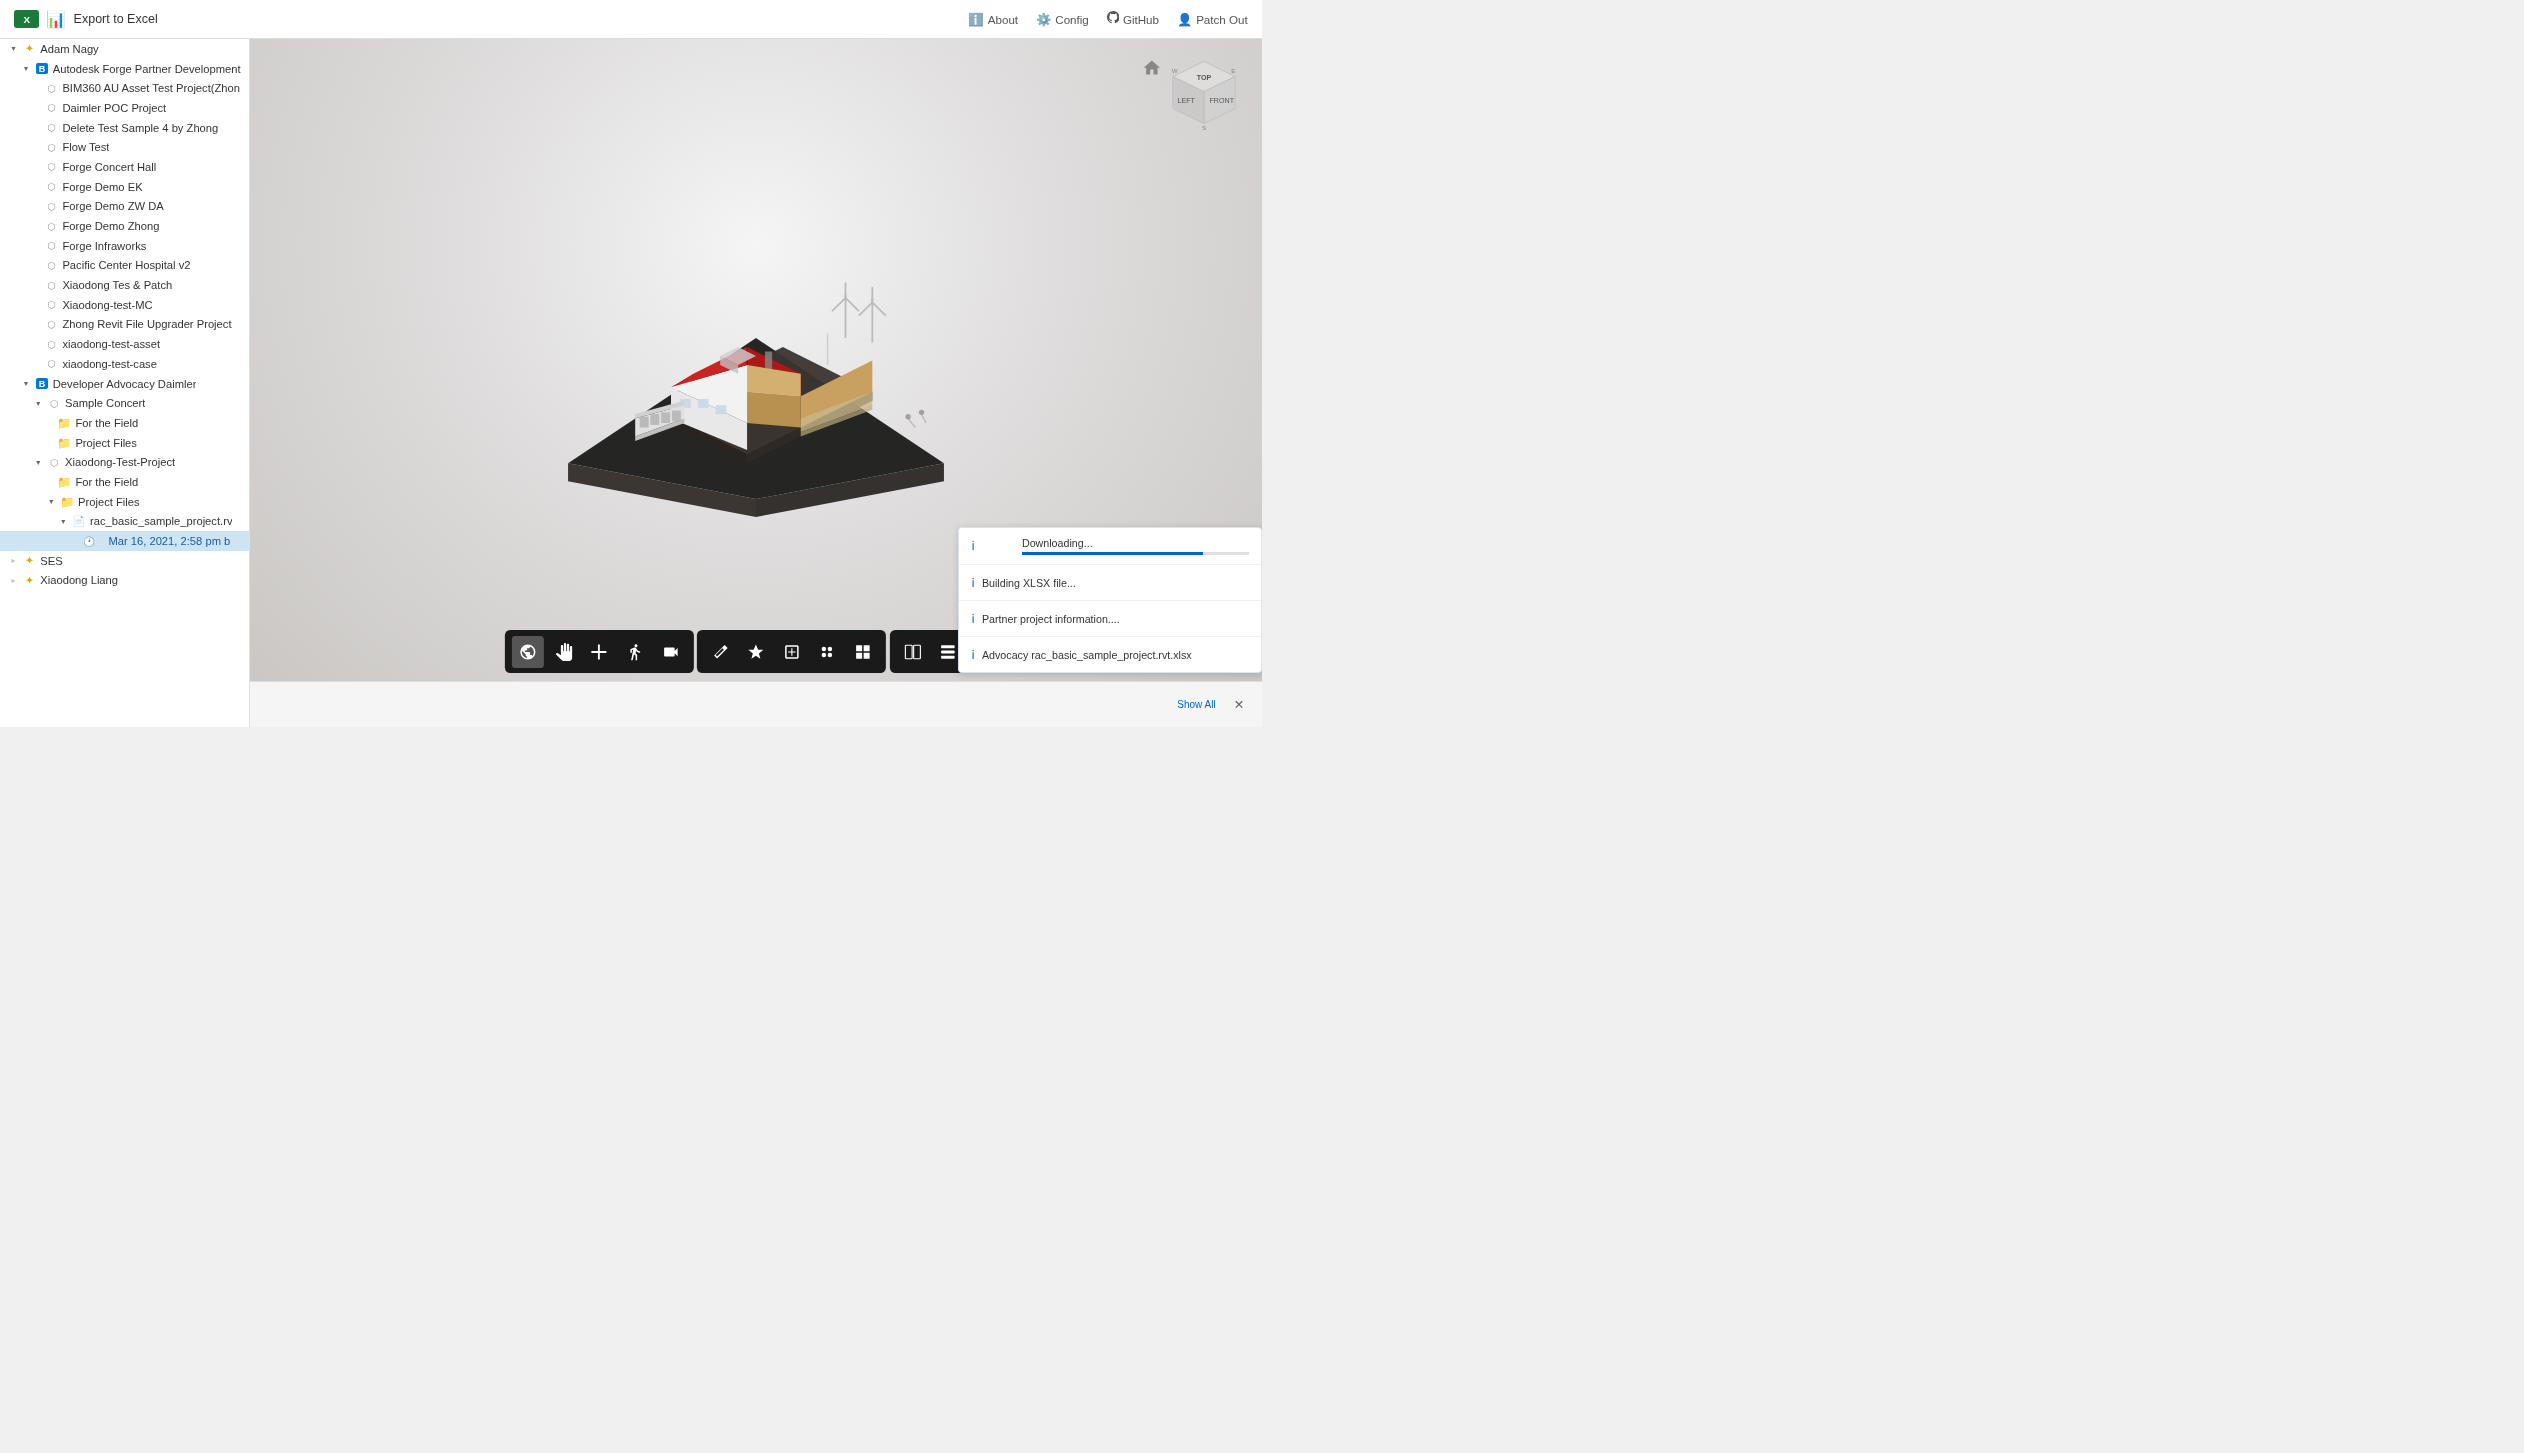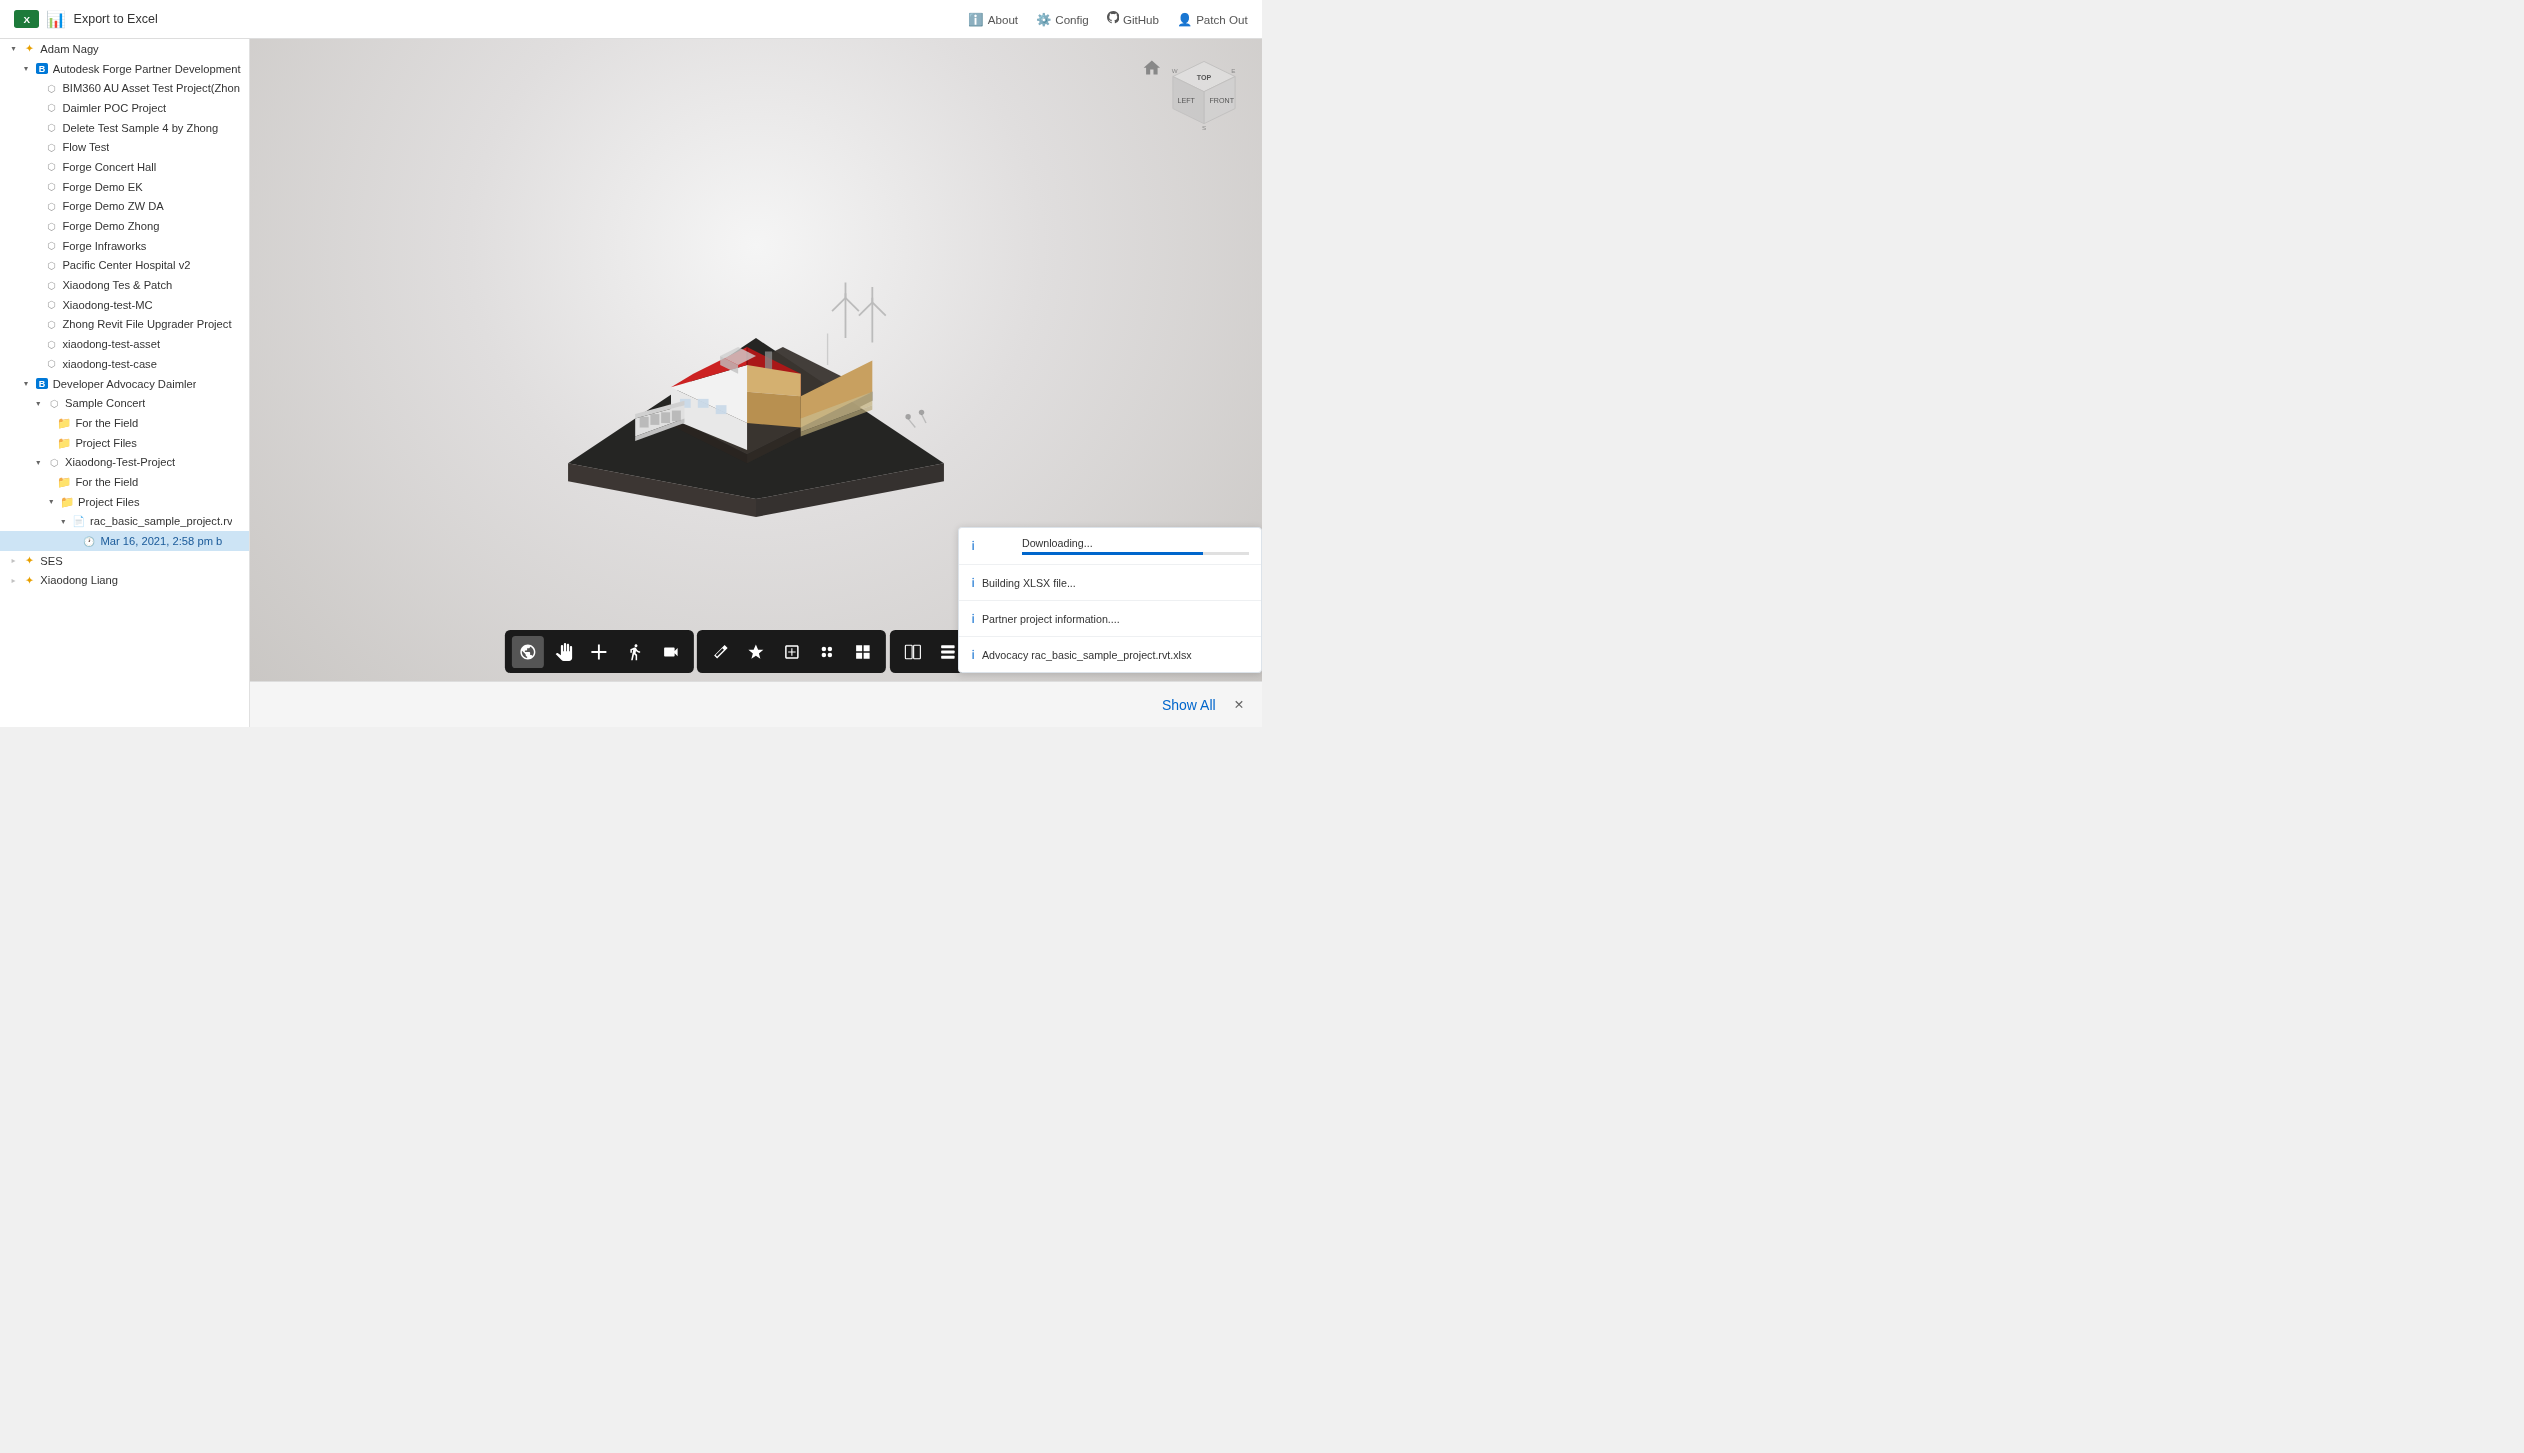--- a/index.html
+++ b/index.html
@@ -135,21 +135,21 @@
       width: 30px; height: 30px; background: #1d7a3a; border-radius: 50%;
       display: flex; align-items: center; justify-content: center; color: white;
       font-size: 12.5px; flex-shrink: 0;
     }
     .dl-text { font-size: 10.7px; }
     .dl-filename { font-weight: 500; color: #333; }
     .dl-size { color: #666; }
     .dl-expand { cursor: pointer; color: #666; font-size: 10.7px; padding: 3.6px; }
     .show-all-btn {
       background: none; border: none; color: #0066cc;
-      font-size: 14px; cursor: pointer; padding: 3.6px 7.2px;
+      font-size: 10px; cursor: pointer; padding: 3.6px 7.2px;
     }
     .close-dl-btn {
       background: none; border: none; color: #666;
       font-size: 12.5px; cursor: pointer; padding: 3.6px;
     }
 
     
     .model-svg { width: 100%; height: 100%; }
 
     
@@ -341,21 +341,21 @@
       <span class="tree-toggle">
           <span class="expand-arrow">▾</span>
         </span>
       <span class="tree-icon" style="color:#888;font-size:10.7px;">📄</span>
       <span class="tree-label">rac_basic_sample_project.rv</span>
     </div>
 
     <div class="tree-item tree-indent-5 tree-version-item tree-selected" style="background:#cde4f5;">
       <span class="no-expand"></span>
       <span class="tree-icon" style="color:#1a7acc;font-size:9.8px;">🕐</span>
-      <span class="tree-label" style="color:#1a5a99;">Mar 16, 2021, 2:58 pm b</span>
+      <span class="tree-label" style="color:#1a5a99;margin-left:8px;">Mar 16, 2021, 2:58 pm b</span>
     </div>
 
     <div class="tree-item tree-indent-0">
       <span class="tree-toggle">
           <span class="expand-arrow" style="opacity:0.4;">▸</span>
         </span>
       <span class="tree-icon icon-star">✦</span>
       <span class="tree-label">SES</span>
     </div>
 

